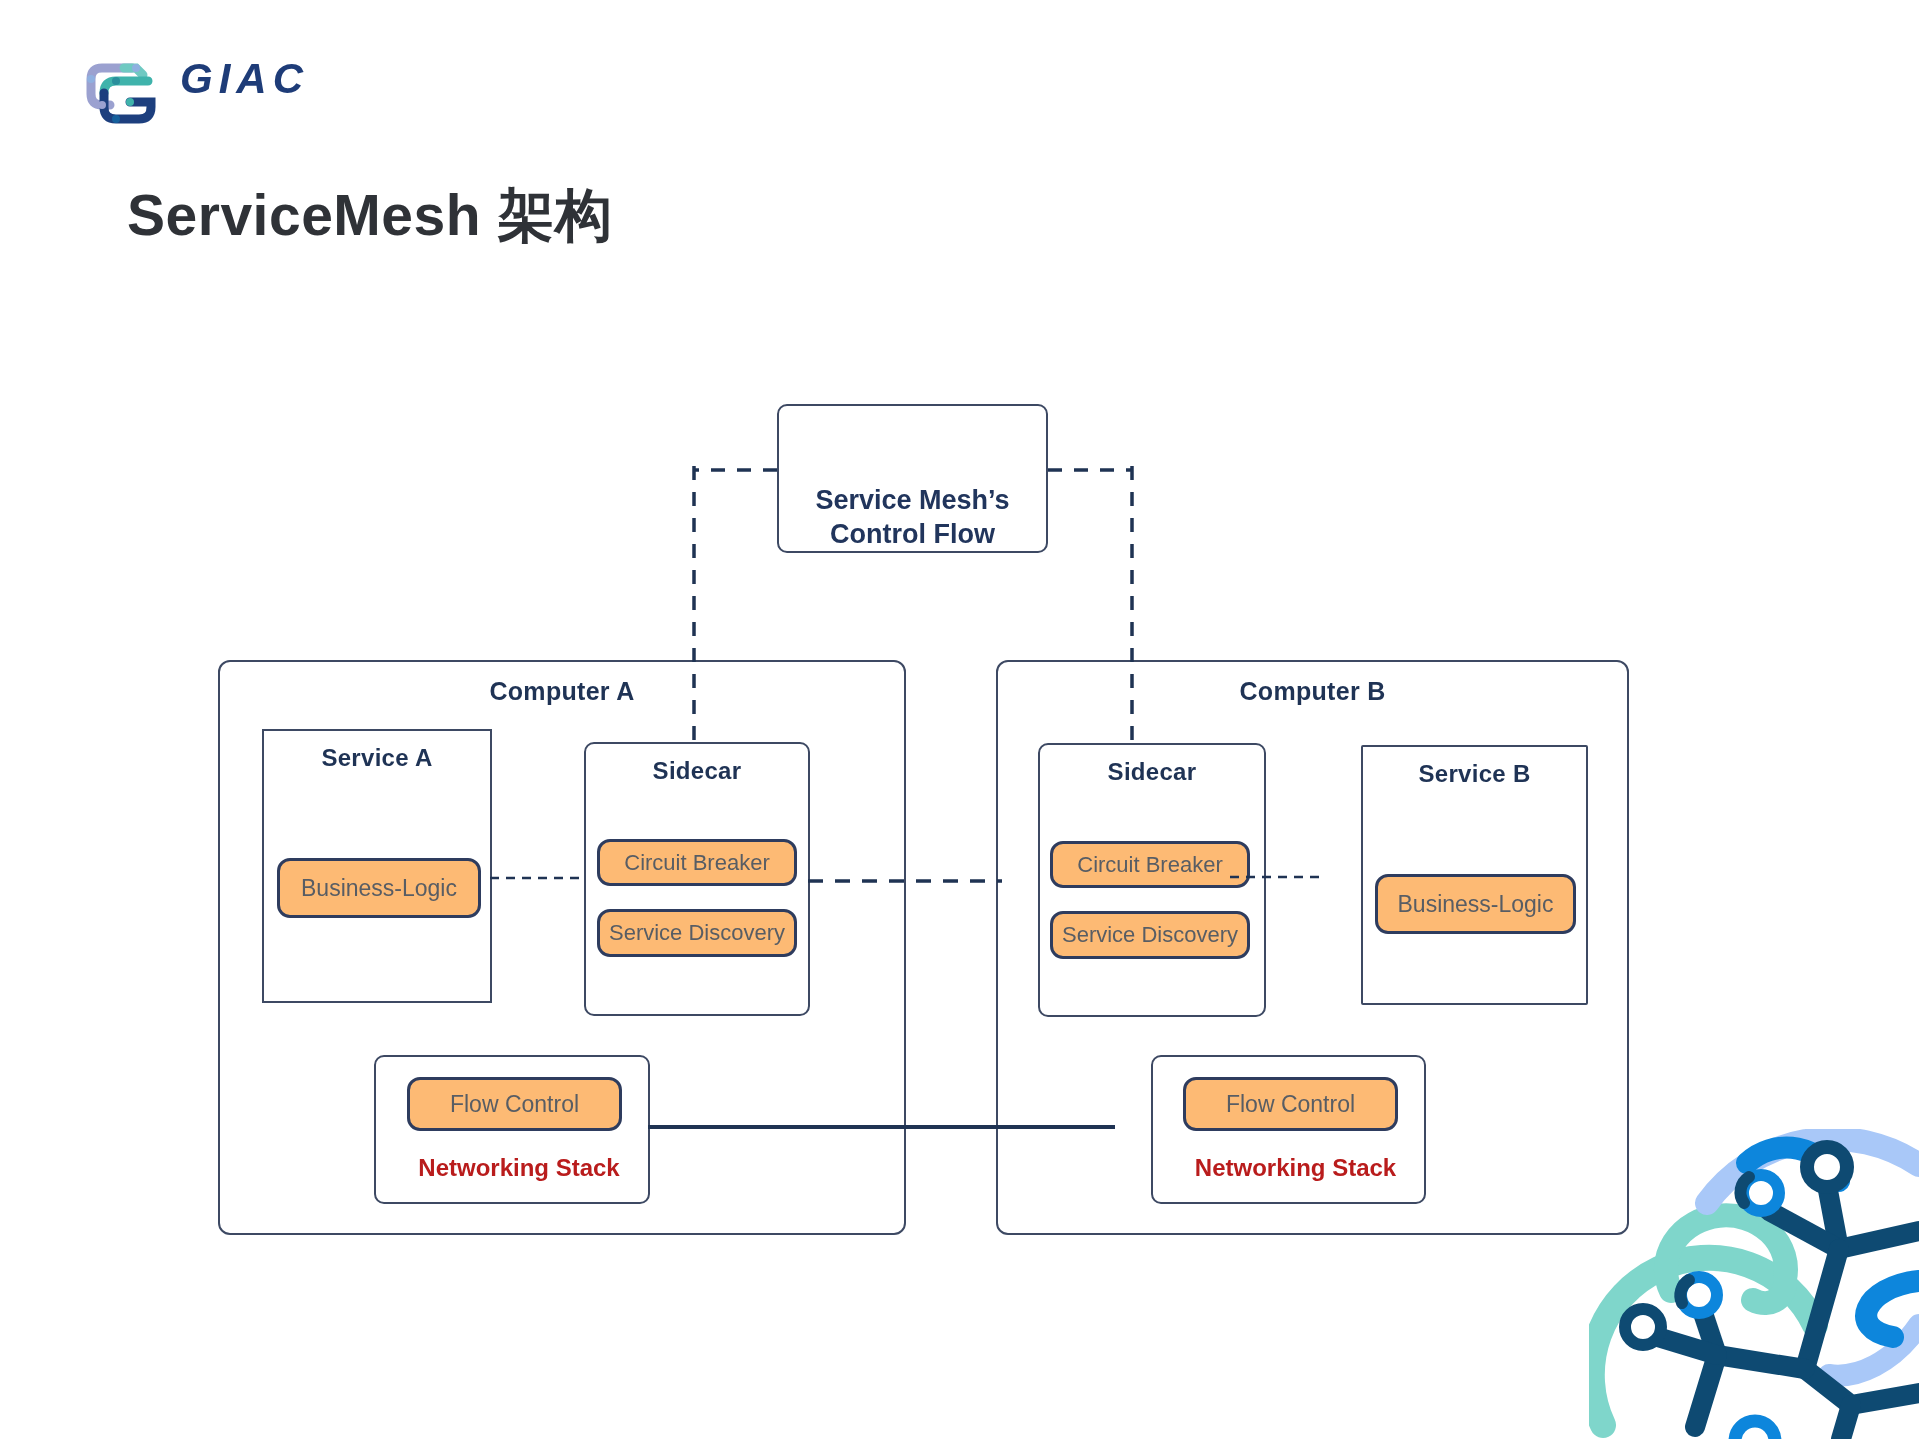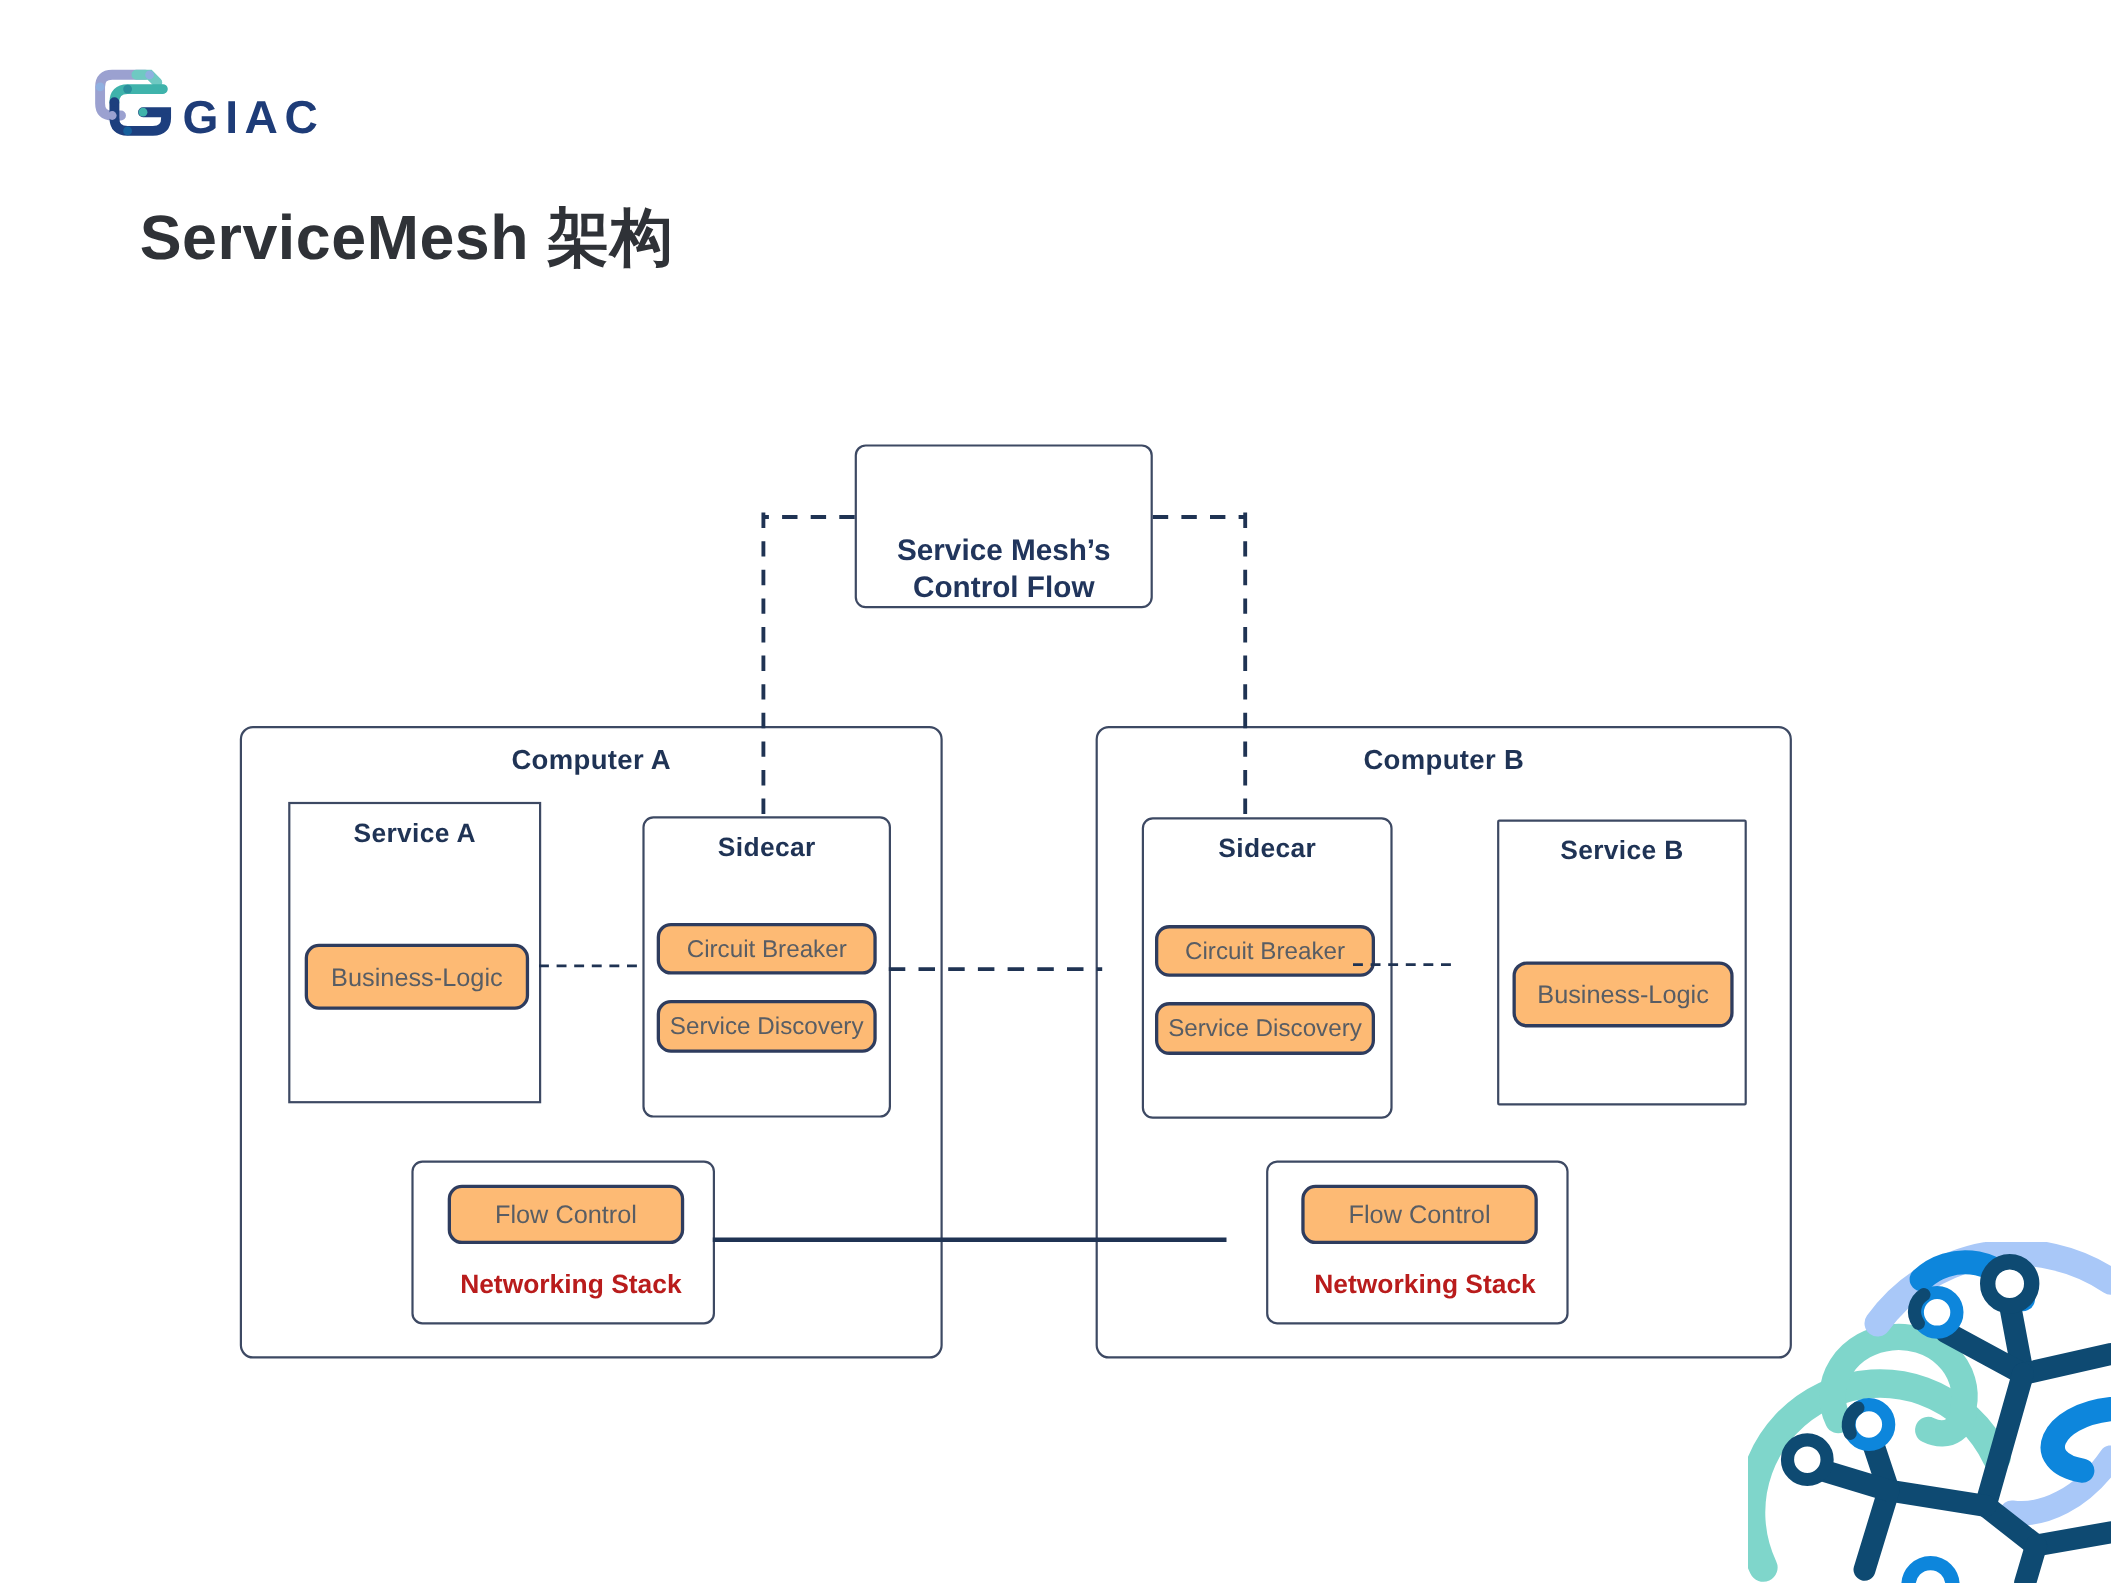--- a/index.html
+++ b/index.html
@@ -1,21 +1,21 @@
 <!DOCTYPE html>
 <html><head>
 <meta charset="utf-8">
 <style>
   html,body{margin:0;padding:0;background:#ffffff;}
   body{
     width:1919px;height:1439px;position:relative;overflow:hidden;
     font-family:"Liberation Sans","DejaVu Sans",sans-serif;
   }
   
-  .logo{position:absolute;left:80px;top:58px;display:flex;align-items:flex-end;gap:0;}
+  .logo{position:absolute;left:80px;top:58px;display:flex;align-items:flex-start;gap:14px;font-style:italic;}
   .logo-text{
     font-size:42px;font-weight:bold;color:#1e3c78;letter-spacing:6px;line-height:1;
   }
   .page-title{
     position:absolute;left:127px;top:178px;margin:0;
     font-size:57px;font-weight:bold;color:#2f3237;letter-spacing:0.5px;
   }
   
   .box{
     position:absolute;background:#ffffff;box-sizing:border-box;
@@ -75,21 +75,21 @@
   <span class="logo-text">GIAC</span>
 </div>
 
 <h1 class="page-title">ServiceMesh 架构</h1>
 
 <div class="box control-plane" style="left:777px;top:404px;width:271px;height:149px;">
   <div class="cp-line">Service Mesh’s</div>
   <div class="cp-line">Control Flow</div>
 </div>
 
-<div class="box" style="left:218px;top:660px;width:639px;height:575px;">
+<div class="box" style="left:218px;top:660px;width:688px;height:575px;">
   <div class="box-title lg">Computer A</div>
 
   <div class="box" style="left:42px;top:67px;width:230px;height:274px;border-radius:0;">
     <div class="box-title">Service A</div>
     <div class="pill" style="left:13px;top:127px;width:204px;height:60px;">Business-Logic</div>
   </div>
 
   <div class="box" style="left:364px;top:80px;width:226px;height:274px;border-radius:10px;">
     <div class="box-title">Sidecar</div>
     <div class="pill" style="left:11px;top:95px;width:200px;height:47px;font-size:22px;">Circuit Breaker</div>

